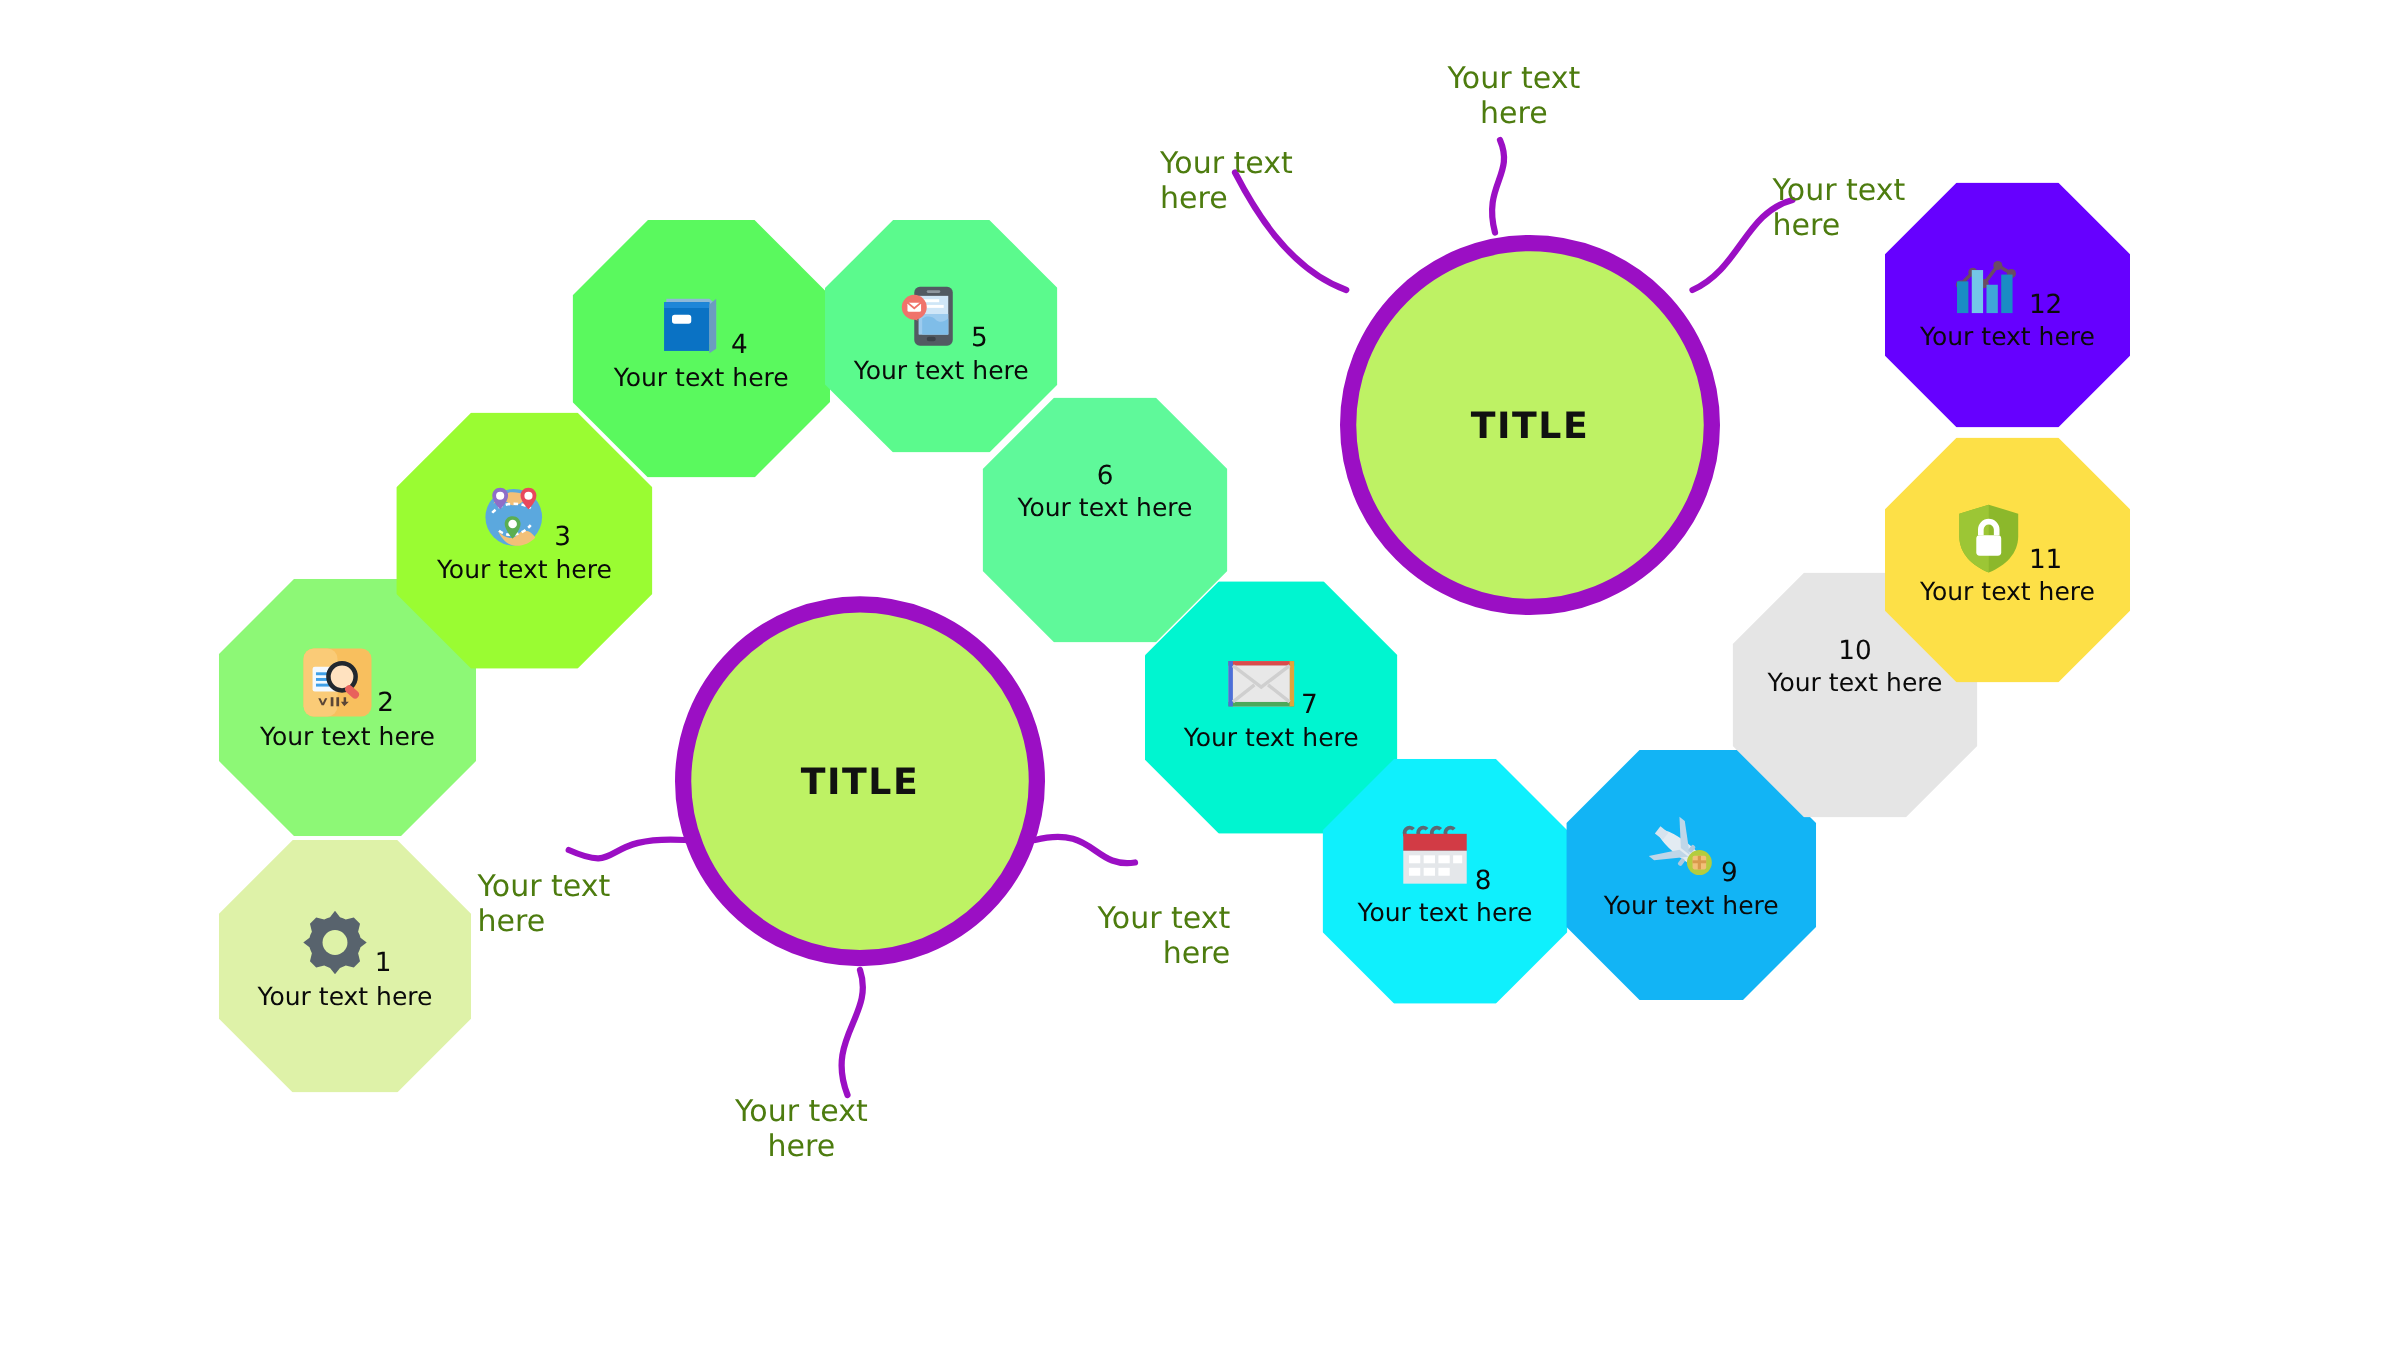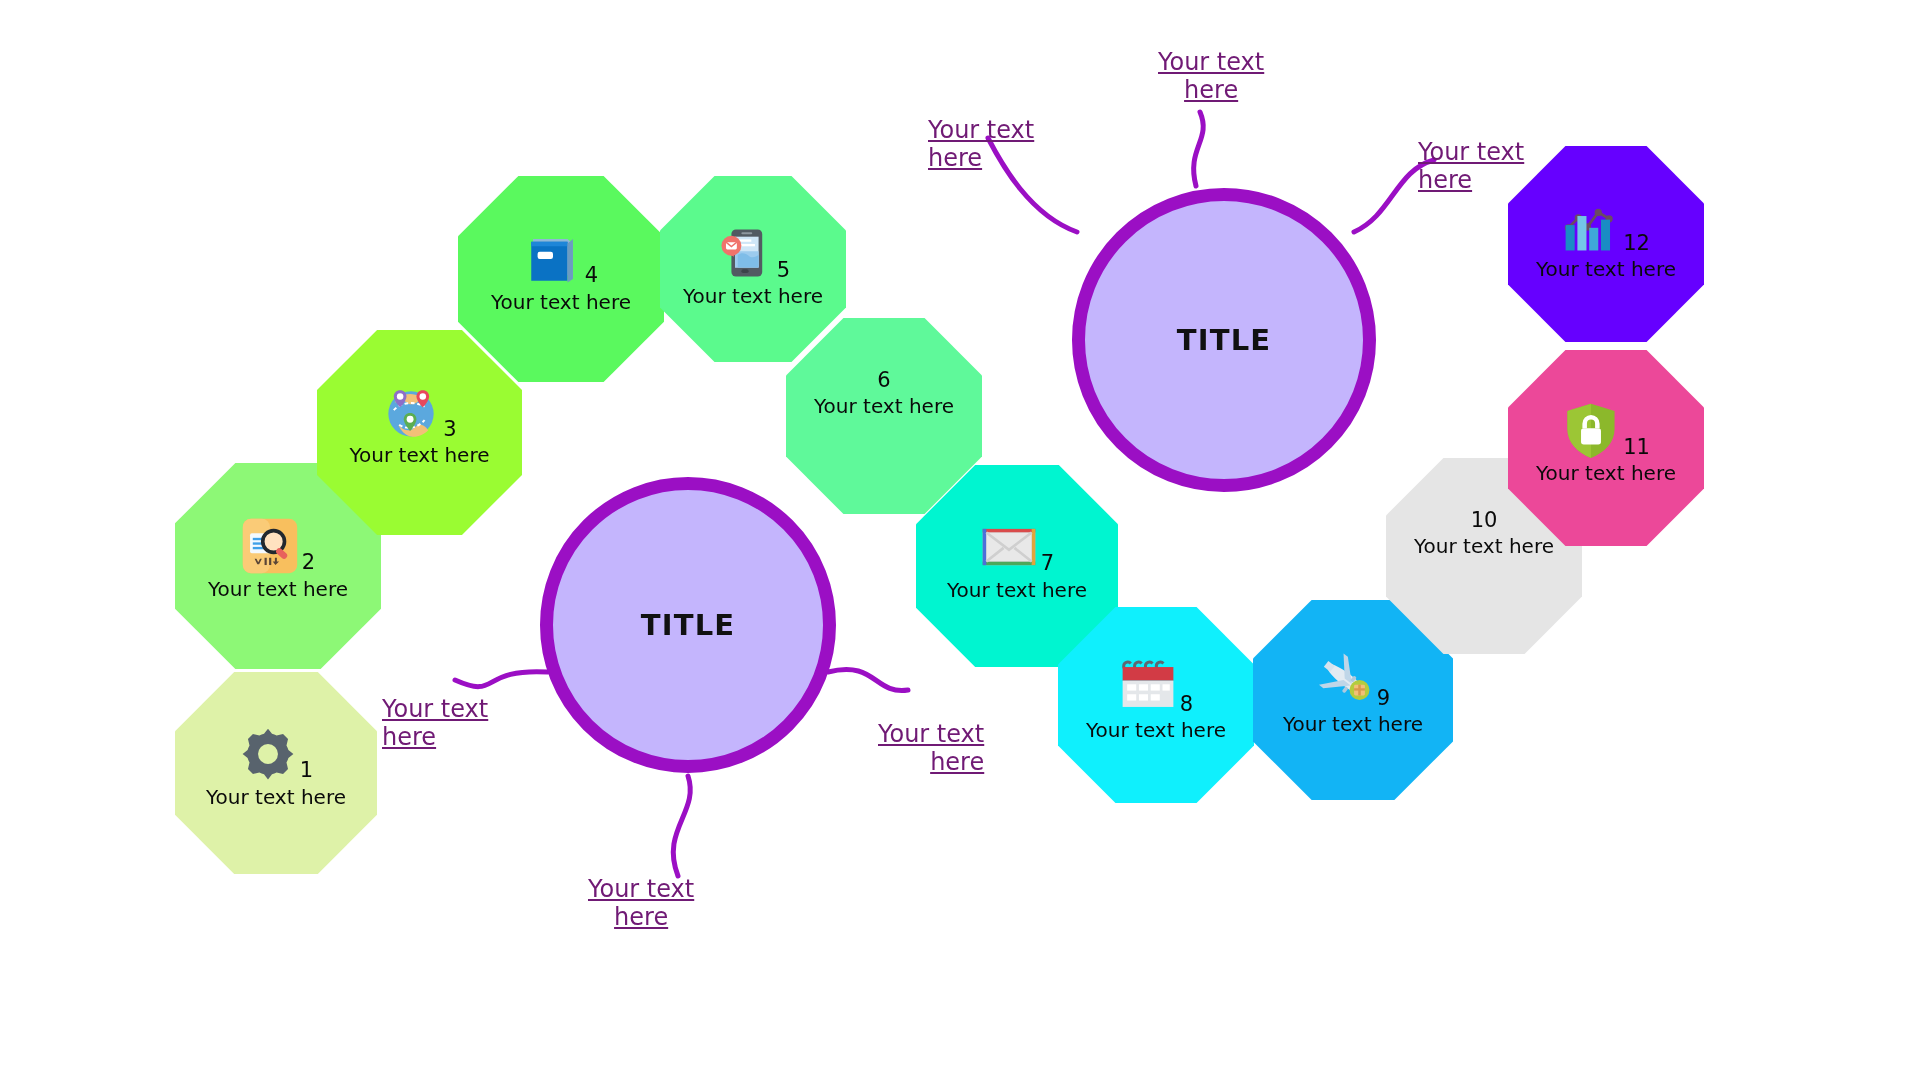--- a/index.html
+++ b/index.html
@@ -80,43 +80,42 @@
     display: block;
     margin-right: 2px;
   }
   .oct-icon svg { display:block; width:100%; height:100%; }
 
   
   .circle-node {
     position: absolute;
     border-radius: 50%;
     border: 13px solid #9B0FC4;
-    background: #c4b5fd;
+    background: #bef264;
     box-sizing: border-box;
     display: flex;
     align-items: center;
     justify-content: center;
   }
   .circle-title {
     font-size: 29px;
     font-weight: bold;
     letter-spacing: 1.2px;
     color: #111111;
     font-family: "DejaVu Sans", sans-serif;
   }
 
   
   .callout {
     position: absolute;
     font-size: 24px;
-    color: #701a75;
+    color: #4d7c0f;
     line-height: 1.18;
     font-family: "DejaVu Sans", sans-serif;
     white-space: pre-line;
-    text-decoration: underline;
   }
   .callout.align-left   { text-align: left; }
   .callout.align-right  { text-align: right; }
   .callout.align-center { text-align: center; }
 </style>
 </head>
 <body>
 
 <div id="canvas">
 
@@ -349,21 +348,21 @@
       <div class="octagon" style="left: 1386px; top: 458px; width: 196px; height: 196px; background: #e5e5e5;">
         <div class="oct-inner">
           <div class="oct-content">
             <div class="oct-row">
               <span class="oct-num">10</span>
             </div>
             <div class="oct-label">Your text here</div>
           </div>
         </div>
       </div>
-      <div class="octagon" style="left: 1508px; top: 350px; width: 196px; height: 196px; background: #ec4899;">
+      <div class="octagon" style="left: 1508px; top: 350px; width: 196px; height: 196px; background: #fde047;">
         <div class="oct-inner">
           <div class="oct-content">
             <div class="oct-row">
               <span class="oct-icon">
                 <svg viewBox="0 0 64 64">
                   <path d="M32 3l26 8v20c0 15-11 26-26 32C17 57 6 46 6 31V11z" fill="#8CB82B"></path>
                   <path d="M32 3v60C17 57 6 46 6 31V11z" fill="#9CC635"></path>
                   <rect x="21" y="30" width="22" height="18" rx="3" fill="#FFFFFF"></rect>
                   <path d="M25 30v-5a7 7 0 0 1 14 0v5" fill="none" stroke="#FFFFFF" stroke-width="5"></path>
                 </svg>

